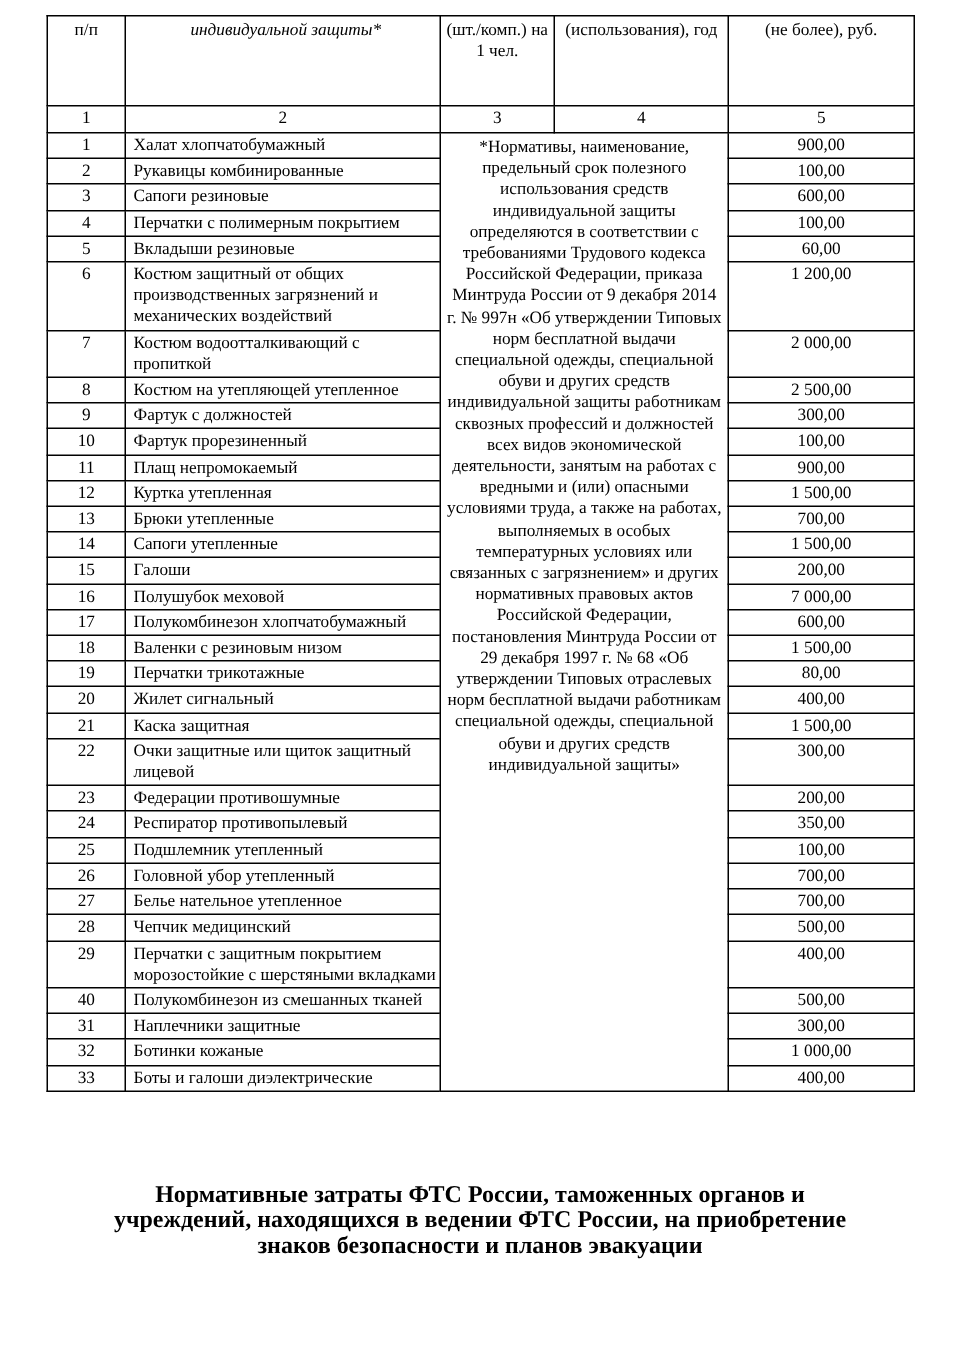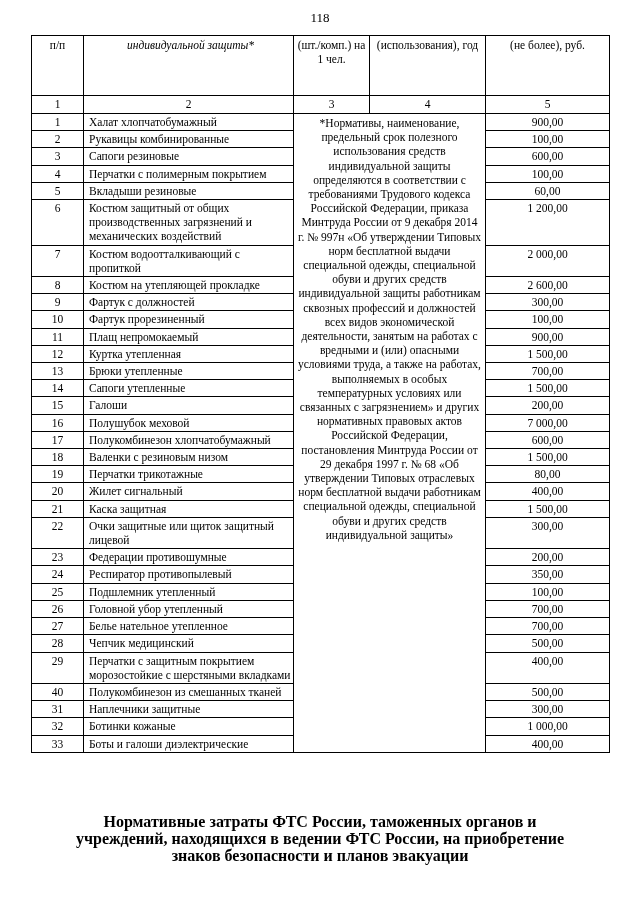--- a/index.html
+++ b/index.html
@@ -74,21 +74,20 @@
     font-weight: bold;
     font-size: 16px;
     line-height: 17px;
   }
 </style>
 </head>
 <body>
 
 <div class="page">
 
-  <div class="page-number">118</div>
 
   <table class="main-table">
     <colgroup>
       <col class="c1">
         <col class="c2">
         <col class="c3">
         <col class="c4">
         <col class="c5">
     </colgroup>
     <thead>
@@ -140,22 +139,22 @@
           <td class="name">Костюм защитный от общих производственных загрязнений и механических воздействий</td>
           <td class="price">1 200,00</td>
         </tr>
         <tr>
           <td class="num">7</td>
           <td class="name">Костюм водоотталкивающий с пропиткой</td>
           <td class="price">2 000,00</td>
         </tr>
         <tr>
           <td class="num">8</td>
-          <td class="name">Костюм на утепляющей прокладке</td>
-          <td class="price">2 600,00</td>
+          <td class="name">Костюм на утепляющей утепленное</td>
+          <td class="price">2 500,00</td>
         </tr>
         <tr>
           <td class="num">9</td>
           <td class="name">Фартук с должностей</td>
           <td class="price">300,00</td>
         </tr>
         <tr>
           <td class="num">10</td>
           <td class="name">Фартук прорезиненный</td>
           <td class="price">100,00</td>

